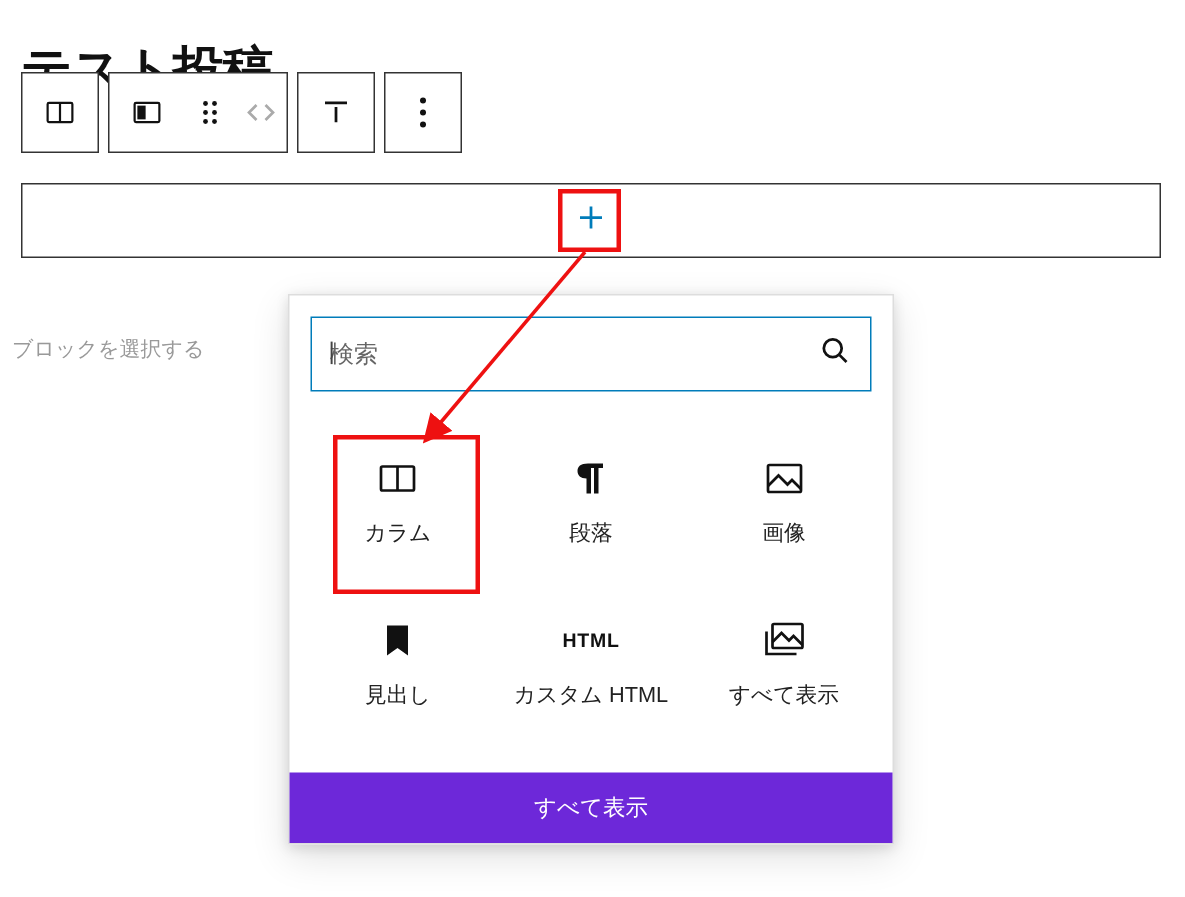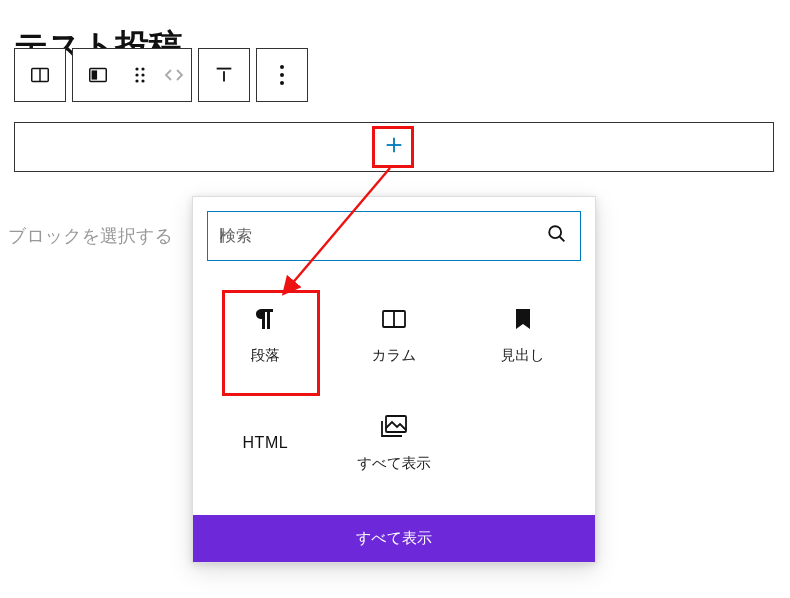--- a/index.html
+++ b/index.html
@@ -60,21 +60,21 @@
     }
     .add-block-wrap {
       position: relative;
     }
 
     .select-block-text {
       position: absolute;
       top: 224px;
       left: 8px;
       color: #999;
-      font-size: 18px;
+      font-size: 14px;
     }
 
     .inserter-popup {
       position: absolute;
       top: 196px;
       left: 192px;
       width: 404px;
       background: #fff;
       box-shadow: 0 2px 8px rgba(0,0,0,0.12), 0 8px 24px rgba(0,0,0,0.12);
       border: 1px solid #ddd;
@@ -124,22 +124,22 @@
       height: 26px;
       display: flex;
       align-items: center;
       justify-content: center;
       color: #111;
     }
     .block-item .blabel {
       font-size: 14.5px;
     }
     .html-badge {
-      font-size: 16px;
-      font-weight: 400;
+      font-size: 13px;
+      font-weight: 700;
       letter-spacing: 0.5px;
     }
     .show-all {
       background: #6d28d9;
       color: #fff;
       text-align: center;
       padding: 14px 0;
       font-size: 15px;
       cursor: pointer;
     }
@@ -251,45 +251,55 @@
           <circle cx="10" cy="10" r="6.5"></circle>
             <line x1="15" y1="15" x2="20" y2="20"></line>
         </svg>
       </span>
     </div>
   </div>
 
   <div class="block-grid">
     <div class="block-item">
       <span class="bicon">
-        <svg width="20" height="24" viewBox="0 0 20 24" fill="#111">
-          <path d="M8 2 h10 v3 h-3 v17 h-3 V5 h-2 v17 h-3 V12 C3 12 1 10 1 7 C1 4 3 2 8 2 Z"></path>
-        </svg>
-      </span>
-      <span class="blabel">段落</span>
-    </div>
-    <div class="block-item">
-      <span class="bicon">
         <svg width="26" height="22" viewBox="0 0 26 22" fill="none" stroke="#111" stroke-width="1.8">
           <rect x="2" y="3" width="22" height="16" rx="1"></rect>
             <line x1="13" y1="3" x2="13" y2="19"></line>
         </svg>
       </span>
       <span class="blabel">カラム</span>
     </div>
     <div class="block-item">
       <span class="bicon">
+        <svg width="20" height="24" viewBox="0 0 20 24" fill="#111">
+          <path d="M8 2 h10 v3 h-3 v17 h-3 V5 h-2 v17 h-3 V12 C3 12 1 10 1 7 C1 4 3 2 8 2 Z"></path>
+        </svg>
+      </span>
+      <span class="blabel">段落</span>
+    </div>
+    <div class="block-item">
+      <span class="bicon">
+        <svg width="26" height="22" viewBox="0 0 26 22" fill="none" stroke="#111" stroke-width="1.8">
+          <rect x="2" y="2" width="22" height="18" rx="1"></rect>
+          <polyline points="2,16 9,9 15,15 18,12 24,18" fill="none"></polyline>
+        </svg>
+      </span>
+      <span class="blabel">画像</span>
+    </div>
+    <div class="block-item">
+      <span class="bicon">
         <svg width="18" height="24" viewBox="0 0 18 24" fill="#111">
           <path d="M2 2 h14 v20 l-7 -5 l-7 5 Z"></path>
         </svg>
       </span>
       <span class="blabel">見出し</span>
     </div>
     <div class="block-item">
       <span class="bicon html-badge">HTML</span>
+      <span class="blabel">カスタム HTML</span>
     </div>
     <div class="block-item">
       <span class="bicon">
         <svg width="28" height="26" viewBox="0 0 28 26" fill="none" stroke="#111" stroke-width="1.8">
           <rect x="6" y="2" width="20" height="16" rx="1"></rect>
           <polyline points="6,14 12,8 17,13 20,10 26,16" fill="none"></polyline>
           <polyline points="2,7 2,22 22,22" fill="none"></polyline>
         </svg>
       </span>
       <span class="blabel">すべて表示</span>

